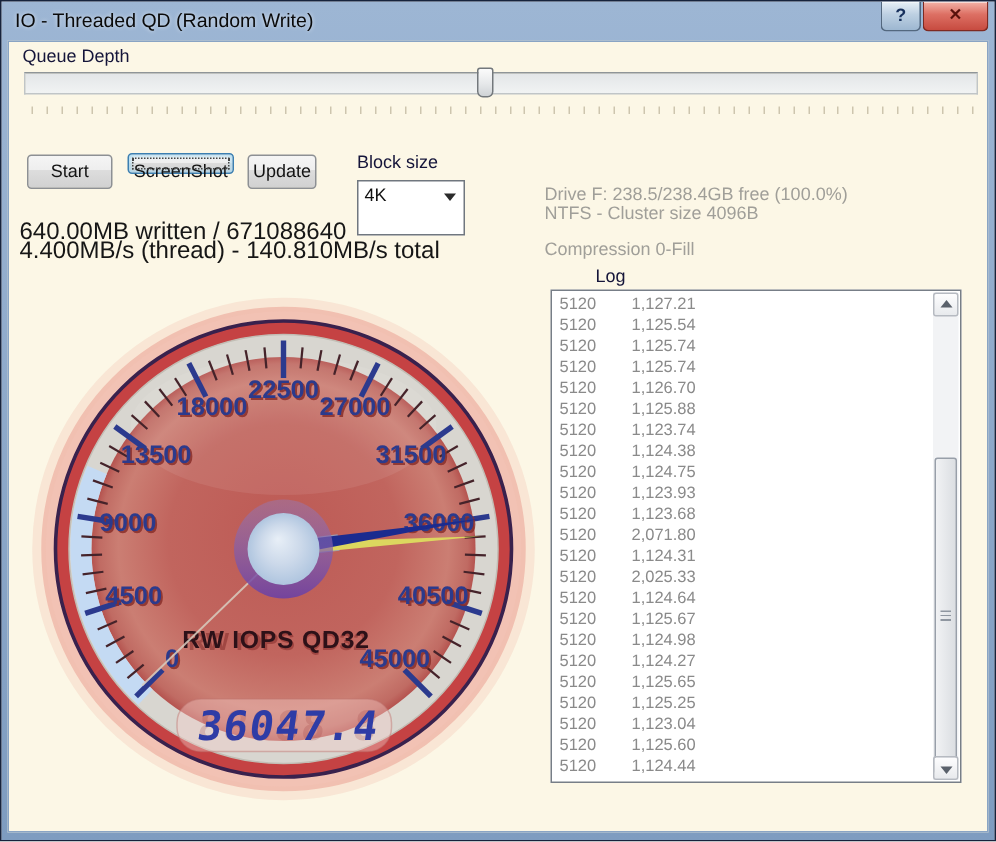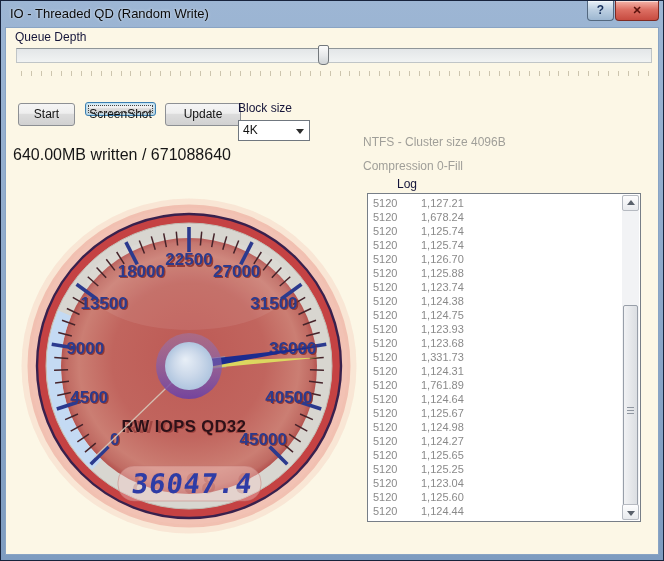--- a/index.html
+++ b/index.html
@@ -51,23 +51,23 @@
     font-family:"Liberation Sans",sans-serif;text-align:center;line-height:20px;
     background:linear-gradient(#f5f5f5,#eeeeee 45%,#dddddd 46%,#d1d1d1);
     border:1px solid #8d9094;border-radius:3px;
   }
   .btn-start{left:17px;top:102px;width:57px;}
   .btn-screenshot{
     left:84px;top:101px;width:71px;height:14px;line-height:22px;
     border:1px solid #3c7fb1;box-shadow:inset 0 0 3px 1px #a9d9f0;
     outline:1px dotted #444;outline-offset:-4px;
   }
-  .btn-update{left:164px;top:102px;width:76px;}
+  .btn-update{left:164px;top:102px;width:46px;}
   .combo{
-    position:absolute;left:237px;top:119px;width:72px;height:21px;
+    position:absolute;left:237px;top:119px;width:72px;height:37px;
     background:#ffffff;border:1px solid #70777f;font-size:12px;color:#111;
     line-height:19px;padding-left:4px;
   }
   .combo .arrow{
     position:absolute;right:5px;top:8px;width:0;height:0;
     border:4px solid transparent;border-top:5px solid #2b2b2b;
   }
   .stat{position:absolute;left:12px;font-size:16px;color:#161616;}
   .dev{position:absolute;left:362px;font-size:12px;color:#a09f99;}
   .dev-name{font-weight:bold;font-size:12.5px;color:#99989a;}
@@ -188,41 +188,43 @@
   <div class="btn btn-screenshot">ScreenShot</div>
   <div class="btn btn-update">Update</div>
 
   <div class="lbl" style="left:237px;top:100px;">Block size</div>
   <div class="combo">
     <span>4K</span>
     <span class="arrow"></span>
   </div>
 
   <div class="stat" style="top:145px;">640.00MB written / 671088640</div>
-
+  <div class="stat" style="top:158px;">4.400MB/s (thread) - 140.810MB/s total</div>
+
+  <div class="dev" style="top:121px;">Drive F: 238.5/238.4GB free (100.0%)</div>
   <div class="dev" style="top:134px;">NTFS - Cluster size 4096B</div>
   <div class="dev" style="top:158px;">Compression 0-Fill</div>
 
   <div class="lbl" style="left:372px;top:176px;margin-left:24px;">Log</div>
   <div class="log-box">
     <div class="log-rows" id="log-rows">
         <div class="log-row"><span class="c1">5120</span><span class="c2">1,127.21</span></div>
-        <div class="log-row"><span class="c1">5120</span><span class="c2">1,678.24</span></div>
+        <div class="log-row"><span class="c1">5120</span><span class="c2">1,125.54</span></div>
         <div class="log-row"><span class="c1">5120</span><span class="c2">1,125.74</span></div>
         <div class="log-row"><span class="c1">5120</span><span class="c2">1,125.74</span></div>
         <div class="log-row"><span class="c1">5120</span><span class="c2">1,126.70</span></div>
         <div class="log-row"><span class="c1">5120</span><span class="c2">1,125.88</span></div>
         <div class="log-row"><span class="c1">5120</span><span class="c2">1,123.74</span></div>
         <div class="log-row"><span class="c1">5120</span><span class="c2">1,124.38</span></div>
         <div class="log-row"><span class="c1">5120</span><span class="c2">1,124.75</span></div>
         <div class="log-row"><span class="c1">5120</span><span class="c2">1,123.93</span></div>
         <div class="log-row"><span class="c1">5120</span><span class="c2">1,123.68</span></div>
-        <div class="log-row"><span class="c1">5120</span><span class="c2">1,331.73</span></div>
+        <div class="log-row"><span class="c1">5120</span><span class="c2">2,071.80</span></div>
         <div class="log-row"><span class="c1">5120</span><span class="c2">1,124.31</span></div>
-        <div class="log-row"><span class="c1">5120</span><span class="c2">1,761.89</span></div>
+        <div class="log-row"><span class="c1">5120</span><span class="c2">2,025.33</span></div>
         <div class="log-row"><span class="c1">5120</span><span class="c2">1,124.64</span></div>
         <div class="log-row"><span class="c1">5120</span><span class="c2">1,125.67</span></div>
         <div class="log-row"><span class="c1">5120</span><span class="c2">1,124.98</span></div>
         <div class="log-row"><span class="c1">5120</span><span class="c2">1,124.27</span></div>
         <div class="log-row"><span class="c1">5120</span><span class="c2">1,125.65</span></div>
         <div class="log-row"><span class="c1">5120</span><span class="c2">1,125.25</span></div>
         <div class="log-row"><span class="c1">5120</span><span class="c2">1,123.04</span></div>
         <div class="log-row"><span class="c1">5120</span><span class="c2">1,125.60</span></div>
         <div class="log-row"><span class="c1">5120</span><span class="c2">1,124.44</span></div>
         <div class="log-row"><span class="c1">5120</span><span class="c2">1,125.14</span></div>

